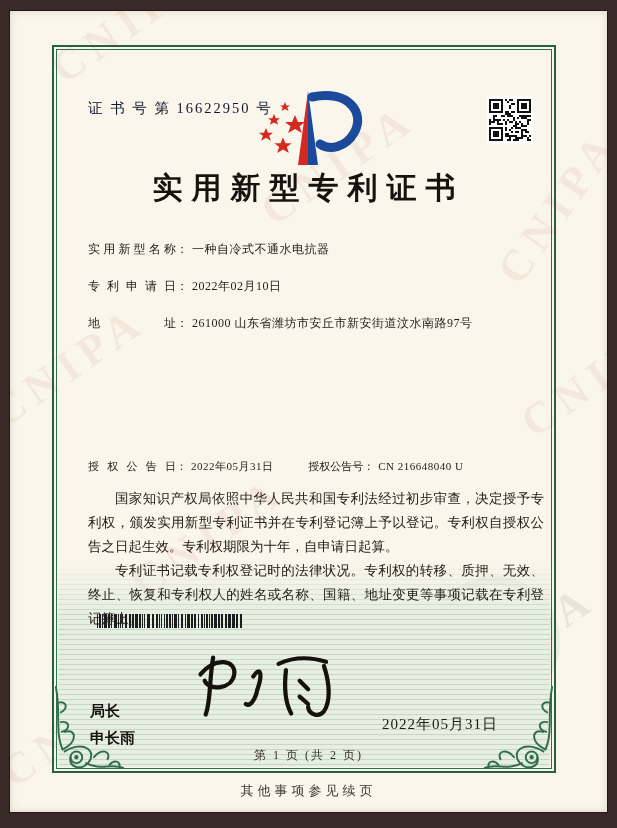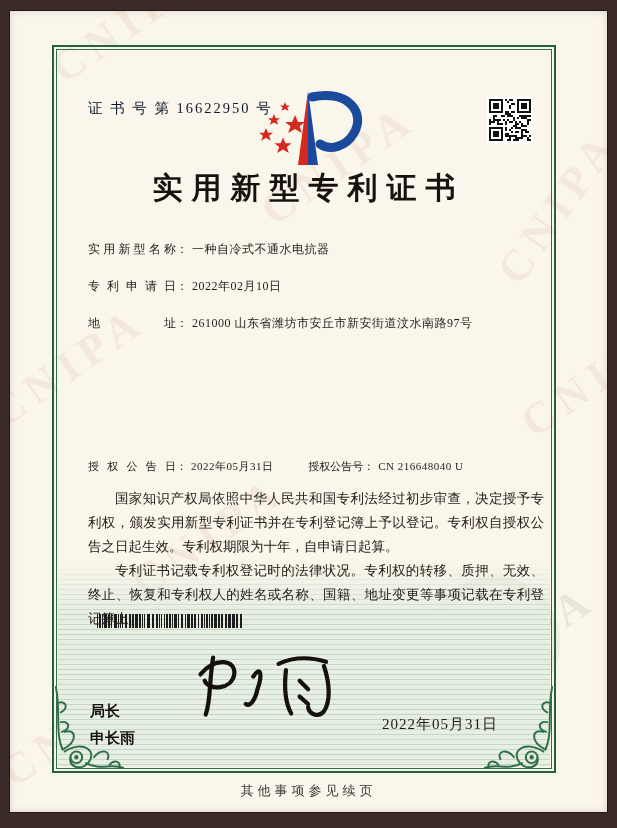--- a/index.html
+++ b/index.html
@@ -384,15 +384,16 @@
         <path d="M56,28 C63,17 65,26 60,40 C58,50 53,57 49,54"></path>
         <path d="M80,16 C97,8 112,10 125,14"></path>
         <path d="M87,22 C85,40 87,54 92,63"></path>
         <path d="M123,18 C129,36 129,52 123,61 C118,67 109,64 108,57"></path>
         <path d="M100,32 l8,8"></path>
         <path d="M100,47 l8,7"></path>
       </g>
     </svg>
 
     <div class="issue-date">2022年05月31日</div>
+    <div class="page-info">第 1 页 (共 2 页)</div>
     <div class="footer-note">其他事项参见续页</div>
   </div>
 </div>
 
 </body></html>

